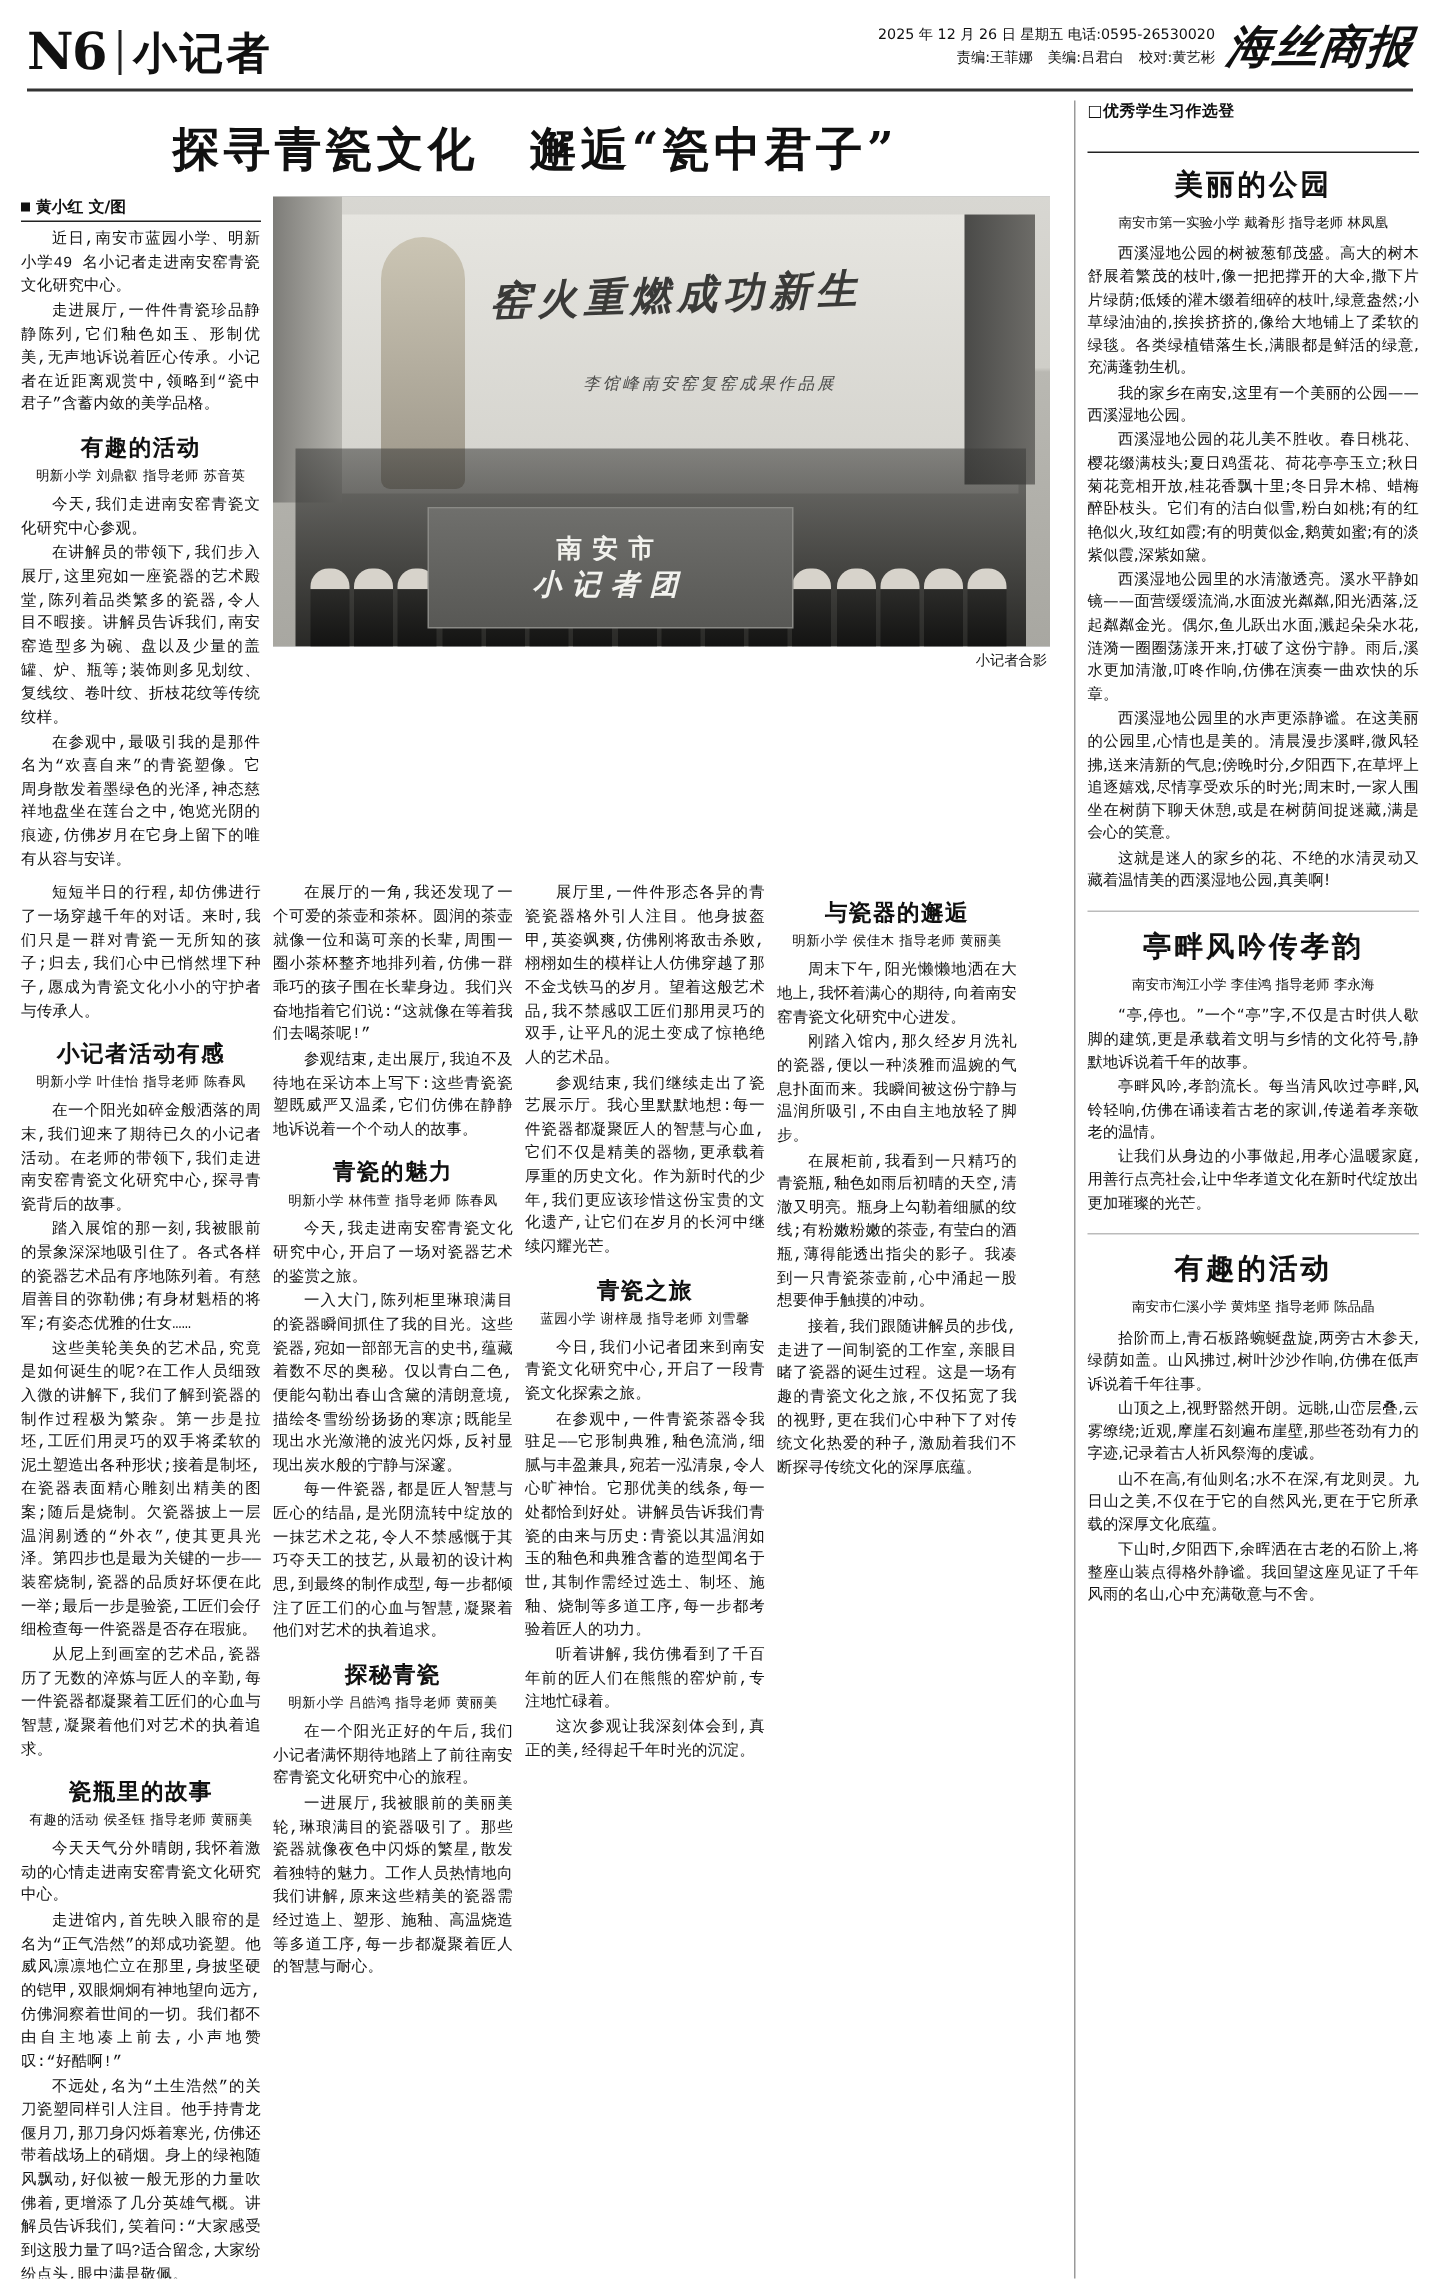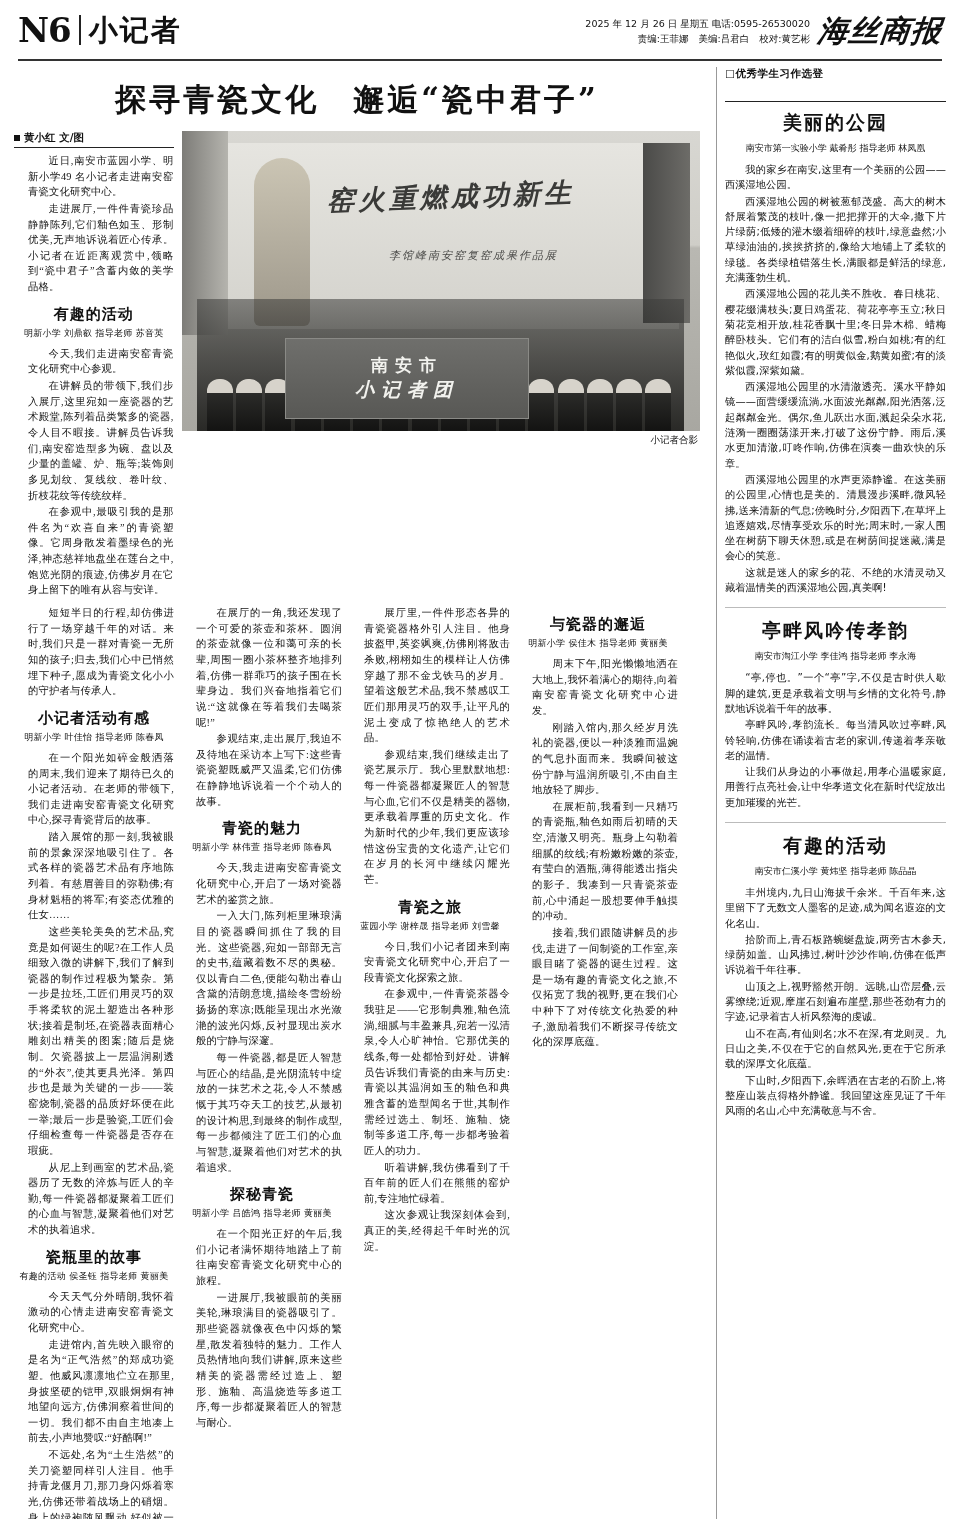--- a/index.html
+++ b/index.html
@@ -7,21 +7,21 @@
     width: 960px; height: 1519px;
     background: #ffffff;
     font-family: "DejaVu Sans", "Liberation Sans", sans-serif;
     color: #111;
     position: relative;
     overflow: hidden;
   }
   .page { width: 960px; height: 1519px; position: relative; padding: 0 14px; }
 
   
-  .masthead { display: flex; align-items: center; justify-content: space-between;
+  .masthead { display: flex; align-items: flex-end; justify-content: space-between;
               padding: 8px 4px 4px 4px; }
   .mast-left { display: flex; align-items: center; gap: 8px; }
   .pagenum { font-family: "DejaVu Serif", "Liberation Serif", serif; font-weight: bold;
              font-size: 34px; letter-spacing: -1px; line-height: 1; }
   .mast-div { width: 2px; height: 30px; background: #222; }
   .mast-section { font-size: 29px; font-weight: bold; letter-spacing: 2px; line-height: 1; }
   .mast-right { display: flex; align-items: center; gap: 8px; padding-top: 3px; }
   .mast-meta { text-align: right; font-size: 9.5px; line-height: 1.55; }
   .mast-meta span { margin-left: 7px; }
   .mast-logo { font-family: "DejaVu Serif", "Liberation Serif", serif;
@@ -44,22 +44,22 @@
   .topzone { display: flex; gap: 8px; margin-top: 4px; }
   .col-narrow { width: 160px; }
   .photo-area { width: 520px; }
 
   .byline-bar { border-bottom: 1.2px solid #222; padding-bottom: 2px; margin-bottom: 5px;
                 font-size: 10.5px; font-weight: bold; display: flex; align-items: center; gap: 4px;}
   .sq { width: 6px; height: 6px; background: #111; display: inline-block; }
 
   
   .p { font-size: 10.3px; line-height: 1.52; text-indent: 2em; text-align: justify;
-       margin-bottom: 1px; font-family: Liberation Serif, serif;
-       letter-spacing: 0.2px; margin-left: 14px; }
+       margin-bottom: 1px; font-family: Liberation Mono, monospace;
+       letter-spacing: 0.2px; }
   .sec-title { text-align: center; font-size: 15px; font-weight: bold;
                letter-spacing: 1px; margin: 10px 0 3px 0; }
   .sec-by { text-align: center; font-size: 9px; margin-bottom: 6px; letter-spacing: .3px; }
 
   
   .photo { position: relative; background: #9a9a9a; overflow: hidden; }
   .cap { font-size: 9.5px; text-align: right; padding: 3px 2px 0 0; }
 
   .hero { height: 300px; }
   .hero-inner { position: absolute; inset: 0;
@@ -253,22 +253,22 @@
     </div>
 
     <div class="vrule"></div>
 
     <div class="right-block">
       <div class="rl-label">□优秀学生习作选登</div>
 
       <div>
         <div class="r-title">美丽的公园</div>
         <div class="r-by">南安市第一实验小学 戴肴彤 指导老师 林凤凰</div>
+        <p class="r-p">西溪湿地公园的树被葱郁茂盛。高大的树木舒展着繁茂的枝叶,像一把把撑开的大伞,撒下片片绿荫;低矮的灌木缀着细碎的枝叶,绿意盎然;小草绿油油的,挨挨挤挤的,像给大地铺上了柔软的绿毯。各类绿植错落生长,满眼都是鲜活的绿意,充满蓬勃生机。</p>
         <p class="r-p">我的家乡在南安,这里有一个美丽的公园——西溪湿地公园。</p>
-        <p class="r-p">西溪湿地公园的树被葱郁茂盛。高大的树木舒展着繁茂的枝叶,像一把把撑开的大伞,撒下片片绿荫;低矮的灌木缀着细碎的枝叶,绿意盎然;小草绿油油的,挨挨挤挤的,像给大地铺上了柔软的绿毯。各类绿植错落生长,满眼都是鲜活的绿意,充满蓬勃生机。</p>
         <p class="r-p">西溪湿地公园的花儿美不胜收。春日桃花、樱花缀满枝头;夏日鸡蛋花、荷花亭亭玉立;秋日菊花竞相开放,桂花香飘十里;冬日异木棉、蜡梅醉卧枝头。它们有的洁白似雪,粉白如桃;有的红艳似火,玫红如霞;有的明黄似金,鹅黄如蜜;有的淡紫似霞,深紫如黛。</p>
         <p class="r-p">西溪湿地公园里的水清澈透亮。溪水平静如镜——面营缓缓流淌,水面波光粼粼,阳光洒落,泛起粼粼金光。偶尔,鱼儿跃出水面,溅起朵朵水花,涟漪一圈圈荡漾开来,打破了这份宁静。雨后,溪水更加清澈,叮咚作响,仿佛在演奏一曲欢快的乐章。</p>
         <p class="r-p">西溪湿地公园里的水声更添静谧。在这美丽的公园里,心情也是美的。清晨漫步溪畔,微风轻拂,送来清新的气息;傍晚时分,夕阳西下,在草坪上追逐嬉戏,尽情享受欢乐的时光;周末时,一家人围坐在树荫下聊天休憩,或是在树荫间捉迷藏,满是会心的笑意。</p>
         <p class="r-p">这就是迷人的家乡的花、不绝的水清灵动又藏着温情美的西溪湿地公园,真美啊!</p>
       </div>
 
       <div class="spacer-rule"></div>
 
       <div>
         <div class="r-title">亭畔风吟传孝韵</div>
@@ -276,21 +276,20 @@
         <p class="r-p">“亭,停也。”一个“亭”字,不仅是古时供人歇脚的建筑,更是承载着文明与乡情的文化符号,静默地诉说着千年的故事。</p>
         <p class="r-p">亭畔风吟,孝韵流长。每当清风吹过亭畔,风铃轻响,仿佛在诵读着古老的家训,传递着孝亲敬老的温情。</p>
         <p class="r-p">让我们从身边的小事做起,用孝心温暖家庭,用善行点亮社会,让中华孝道文化在新时代绽放出更加璀璨的光芒。</p>
       </div>
 
       <div class="spacer-rule"></div>
 
       <div>
         <div class="r-title">有趣的活动</div>
         <div class="r-by">南安市仁溪小学 黄炜坚 指导老师 陈品晶</div>
-        <p class="r-p">丰州境内,九日山海拔千余米。千百年来,这里留下了无数文人墨客的足迹,成为闻名遐迩的文化名山。</p>
         <p class="r-p">拾阶而上,青石板路蜿蜒盘旋,两旁古木参天,绿荫如盖。山风拂过,树叶沙沙作响,仿佛在低声诉说着千年往事。</p>
         <p class="r-p">山顶之上,视野豁然开朗。远眺,山峦层叠,云雾缭绕;近观,摩崖石刻遍布崖壁,那些苍劲有力的字迹,记录着古人祈风祭海的虔诚。</p>
         <p class="r-p">山不在高,有仙则名;水不在深,有龙则灵。九日山之美,不仅在于它的自然风光,更在于它所承载的深厚文化底蕴。</p>
         <p class="r-p">下山时,夕阳西下,余晖洒在古老的石阶上,将整座山装点得格外静谧。我回望这座见证了千年风雨的名山,心中充满敬意与不舍。</p>
       </div>
     </div>
   </div>
 </div>
 
 </body></html>

